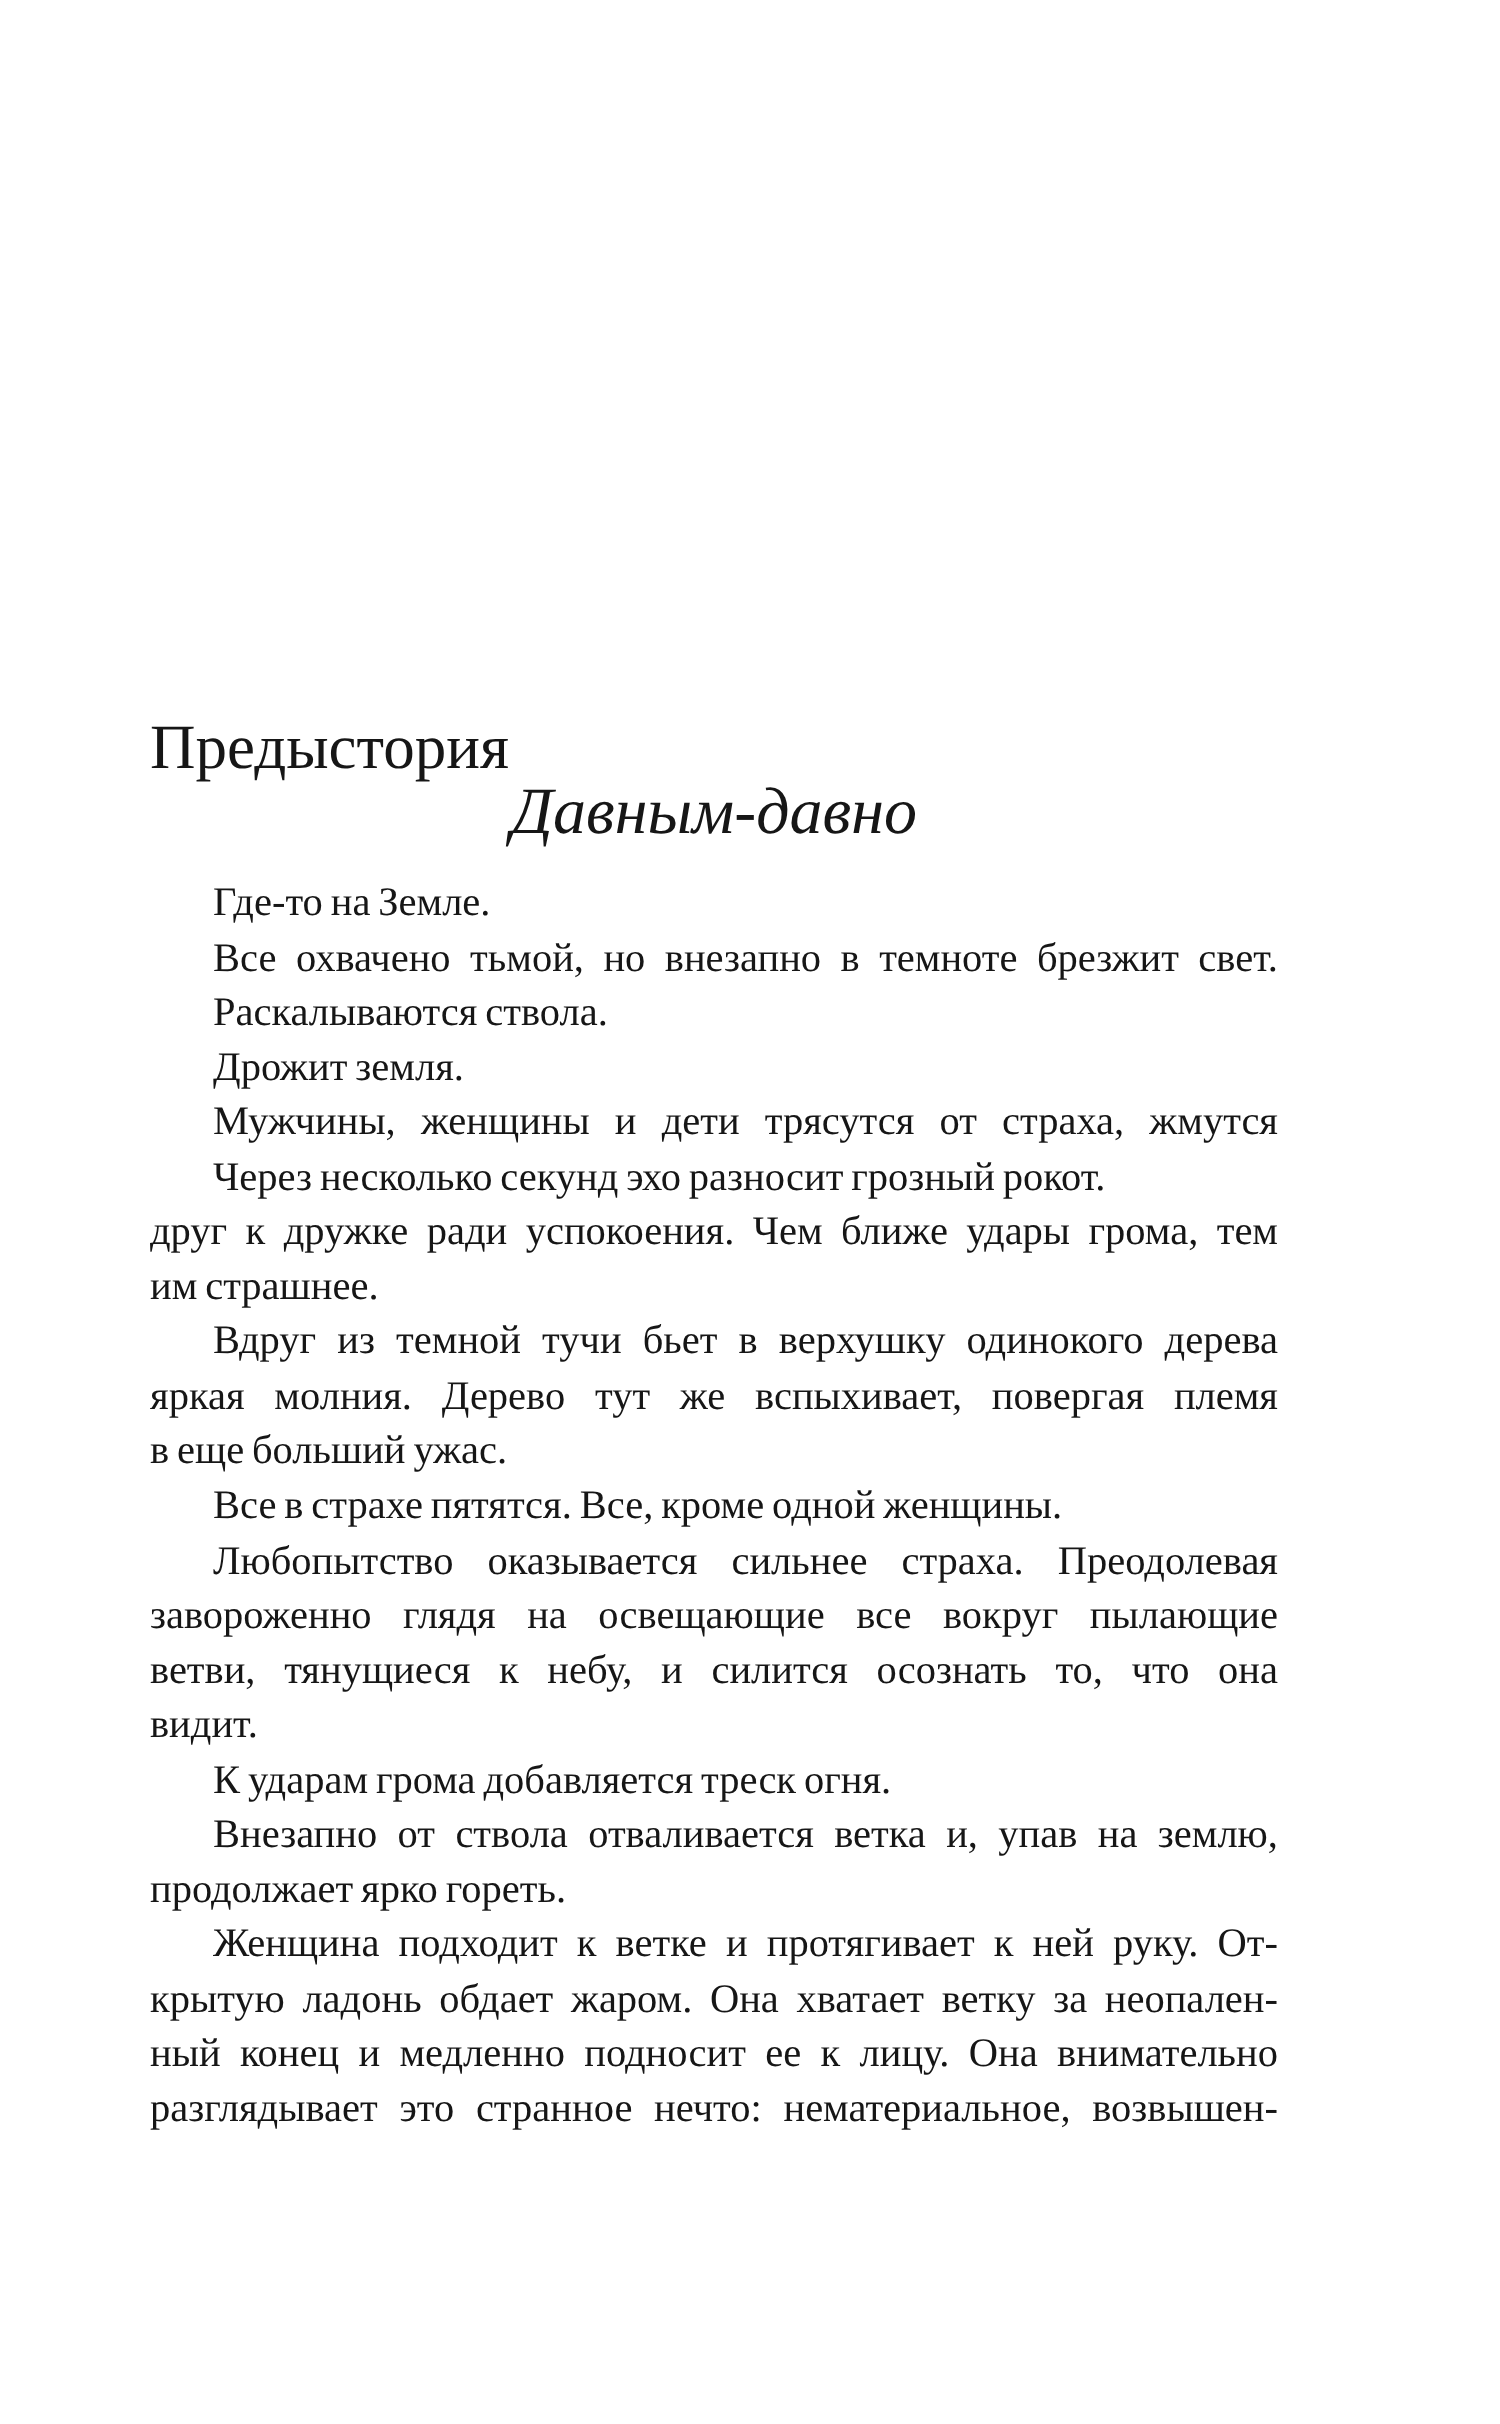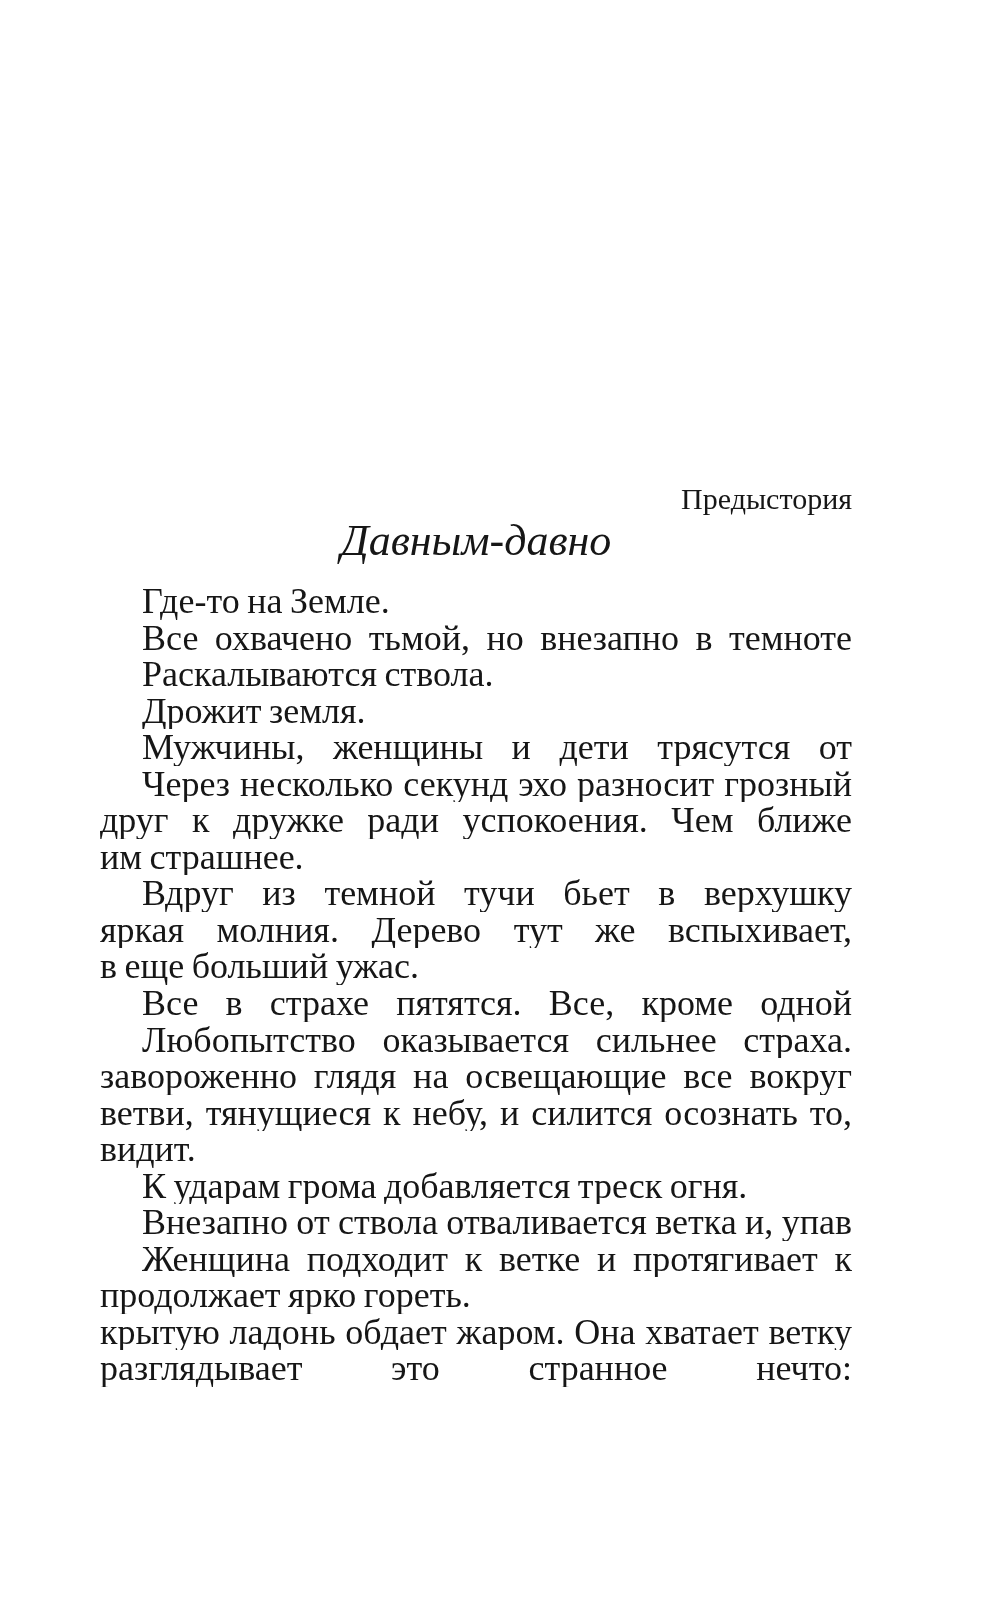--- a/index.html
+++ b/index.html
@@ -18,43 +18,43 @@
     height: 1616px;
     background: #ffffff;
     font-family: "Liberation Serif", "DejaVu Serif", serif;
     color: #161616;
   }
   .heading {
     position: absolute;
     left: 100px;
     top: 477px;
     width: 752px;
-    text-align: right;
-    font-size: 30px;
+    text-align: left;
+    font-size: 42px;
     line-height: 44px;
     font-weight: normal;
     white-space: nowrap;
   }
   .subheading {
     position: absolute;
     left: 100px;
     top: 519px;
     width: 752px;
     text-align: center;
     font-size: 44px;
     line-height: 44px;
     font-style: italic;
     white-space: nowrap;
   }
   .text-block {
     position: absolute;
     left: 100px;
     top: 583px;
     width: 752px;
-    font-size: 36px;
+    font-size: 27px;
     line-height: 36.55px;
     word-spacing: -1.5px;
   }
   .line {
     height: 36.55px;
     overflow: hidden;
     text-align: justify;
     text-align-last: left;
     text-justify: inter-word;
   }
@@ -86,19 +86,20 @@
     <div class="line indent j">Вдруг из темной тучи бьет в верхушку одинокого дерева</div>
     <div class="line j">яркая молния. Дерево тут же вспыхивает, повергая племя</div>
     <div class="line">в еще больший ужас.</div>
     <div class="line indent">Все в страхе пятятся. Все, кроме одной женщины.</div>
     <div class="line indent j">Любопытство оказывается сильнее страха. Преодолевая</div>
     <div class="line j">завороженно глядя на освещающие все вокруг пылающие</div>
     <div class="line j">ветви, тянущиеся к небу, и силится осознать то, что она</div>
     <div class="line">видит.</div>
     <div class="line indent">К ударам грома добавляется треск огня.</div>
     <div class="line indent j">Внезапно от ствола отваливается ветка и, упав на землю,</div>
+    <div class="line">продолжает ярко гореть.</div>
     <div class="line indent j">Женщина подходит к ветке и протягивает к ней руку. От-</div>
-    <div class="line">продолжает ярко гореть.</div>
     <div class="line j">крытую ладонь обдает жаром. Она хватает ветку за неопален-</div>
+    <div class="line j">ный конец и медленно подносит ее к лицу. Она внимательно</div>
     <div class="line j">разглядывает это странное нечто: нематериальное, возвышен-</div>
   </div>
 
 </div>
 
 </body></html>

